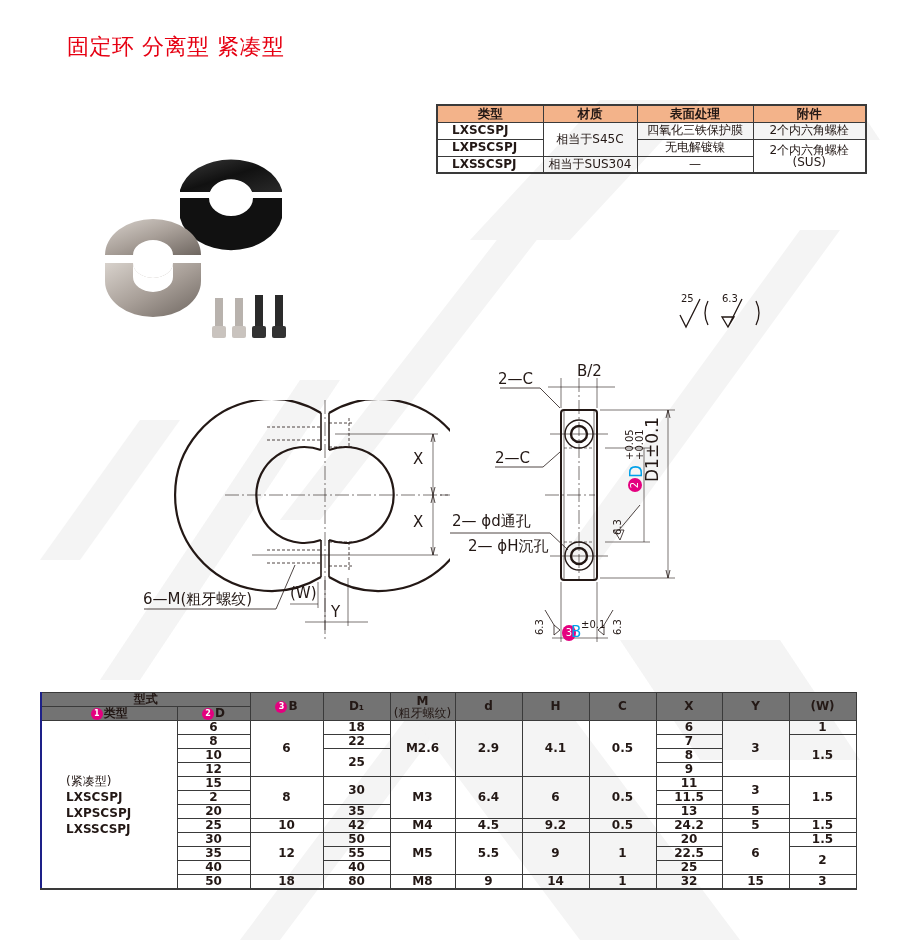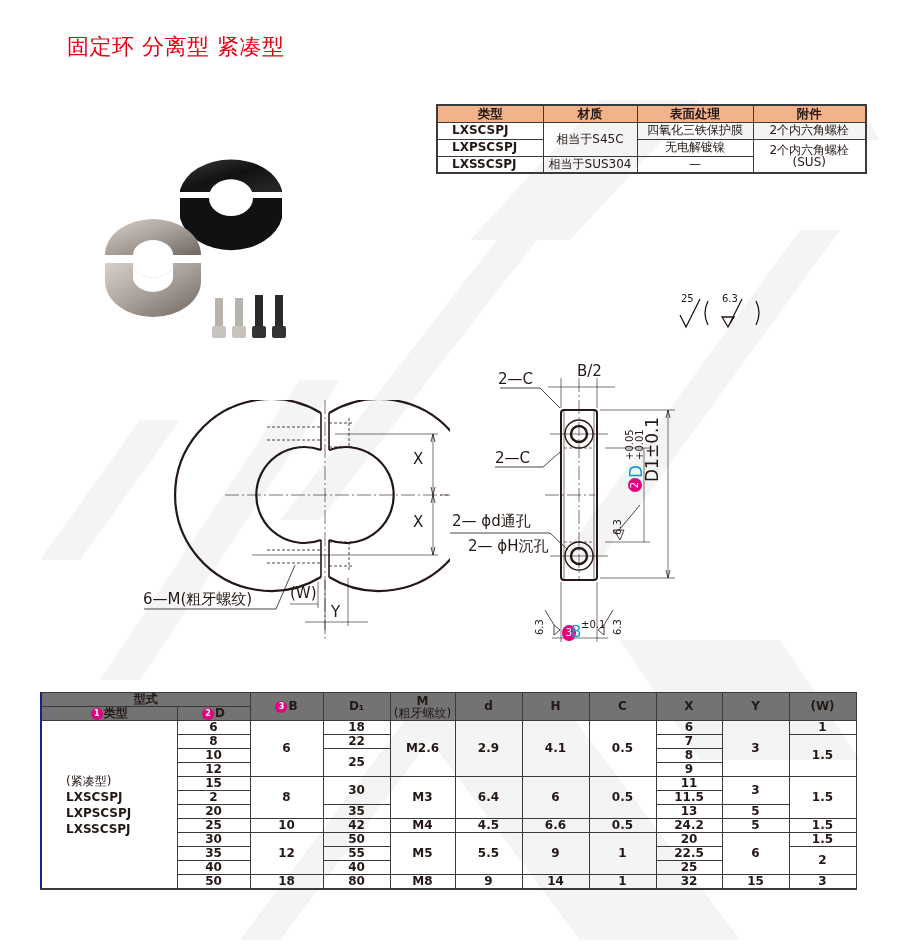--- a/index.html
+++ b/index.html
@@ -326,21 +326,21 @@
     <td class="b">13</td>
     <td class="b">5</td>
   </tr>
 
   <tr>
     <td class="b">25</td>
     <td class="b">10</td>
     <td class="b">42</td>
     <td class="b">M4</td>
     <td class="b">4.5</td>
-    <td class="b">6.6</td>
+    <td class="b">9.2</td>
     <td class="b">0.5</td>
     <td class="b">24.2</td>
     <td class="b">5</td>
     <td class="b">1.5</td>
   </tr>
 
   <tr>
     <td class="b">30</td>
     <td rowspan="3" class="b">12</td>
     <td class="b">50</td>

